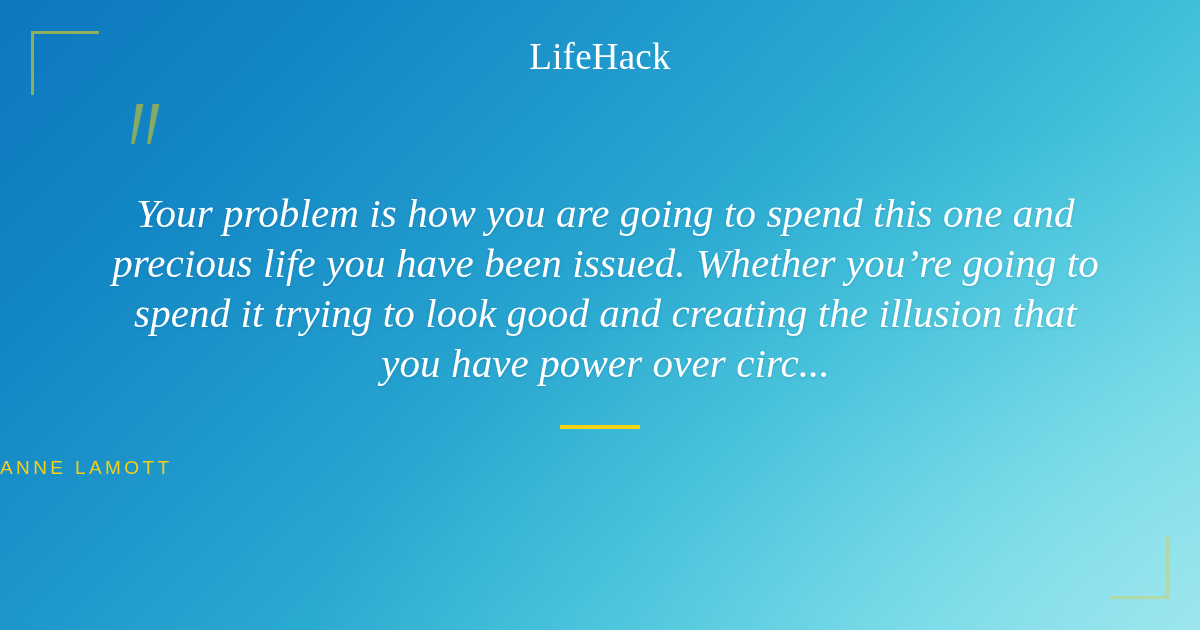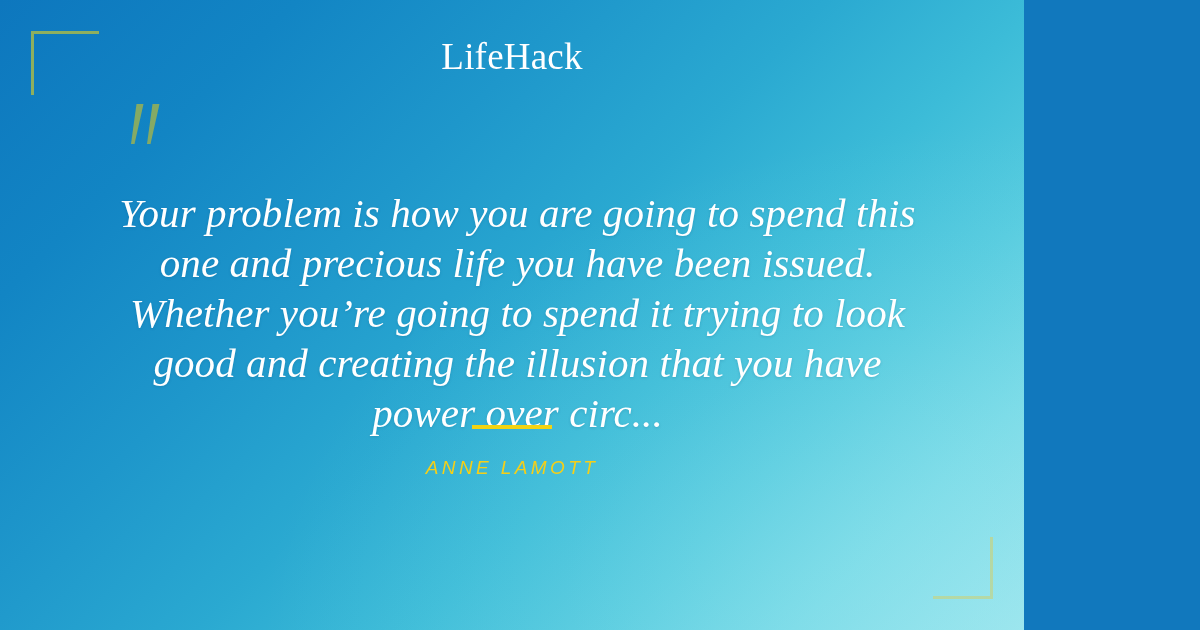--- a/index.html
+++ b/index.html
@@ -11,21 +11,21 @@
     overflow: hidden;
   }
 
   body {
     font-family: "Liberation Sans", sans-serif;
     background: #1178bd;
   }
 
   .card {
     position: relative;
-    width: 1024px;
+    width: 1200px;
     height: 630px;
     overflow: hidden;
     
     background:
       linear-gradient(135deg,
         #0d77be 0%,
         #1285c4 18%,
         #1e97cb 35%,
         #2aa9d1 50%,
         #3cbcd8 63%,
@@ -117,22 +117,21 @@
     margin-left: 11px;
   }
 
   
   .attrib {
     position: absolute;
     left: 0;
     right: 0;
     top: 425px;
     z-index: 3;
-    text-align: center;
-    font-style: italic;
+    text-align: left;
   }
   .attrib-rule {
     width: 80px;
     height: 4px;
     margin: 0 auto 28px auto;
     background: #f3d312;
   }
   .attrib-name {
     display: inline-block;
     font-family: "Liberation Sans", sans-serif;

